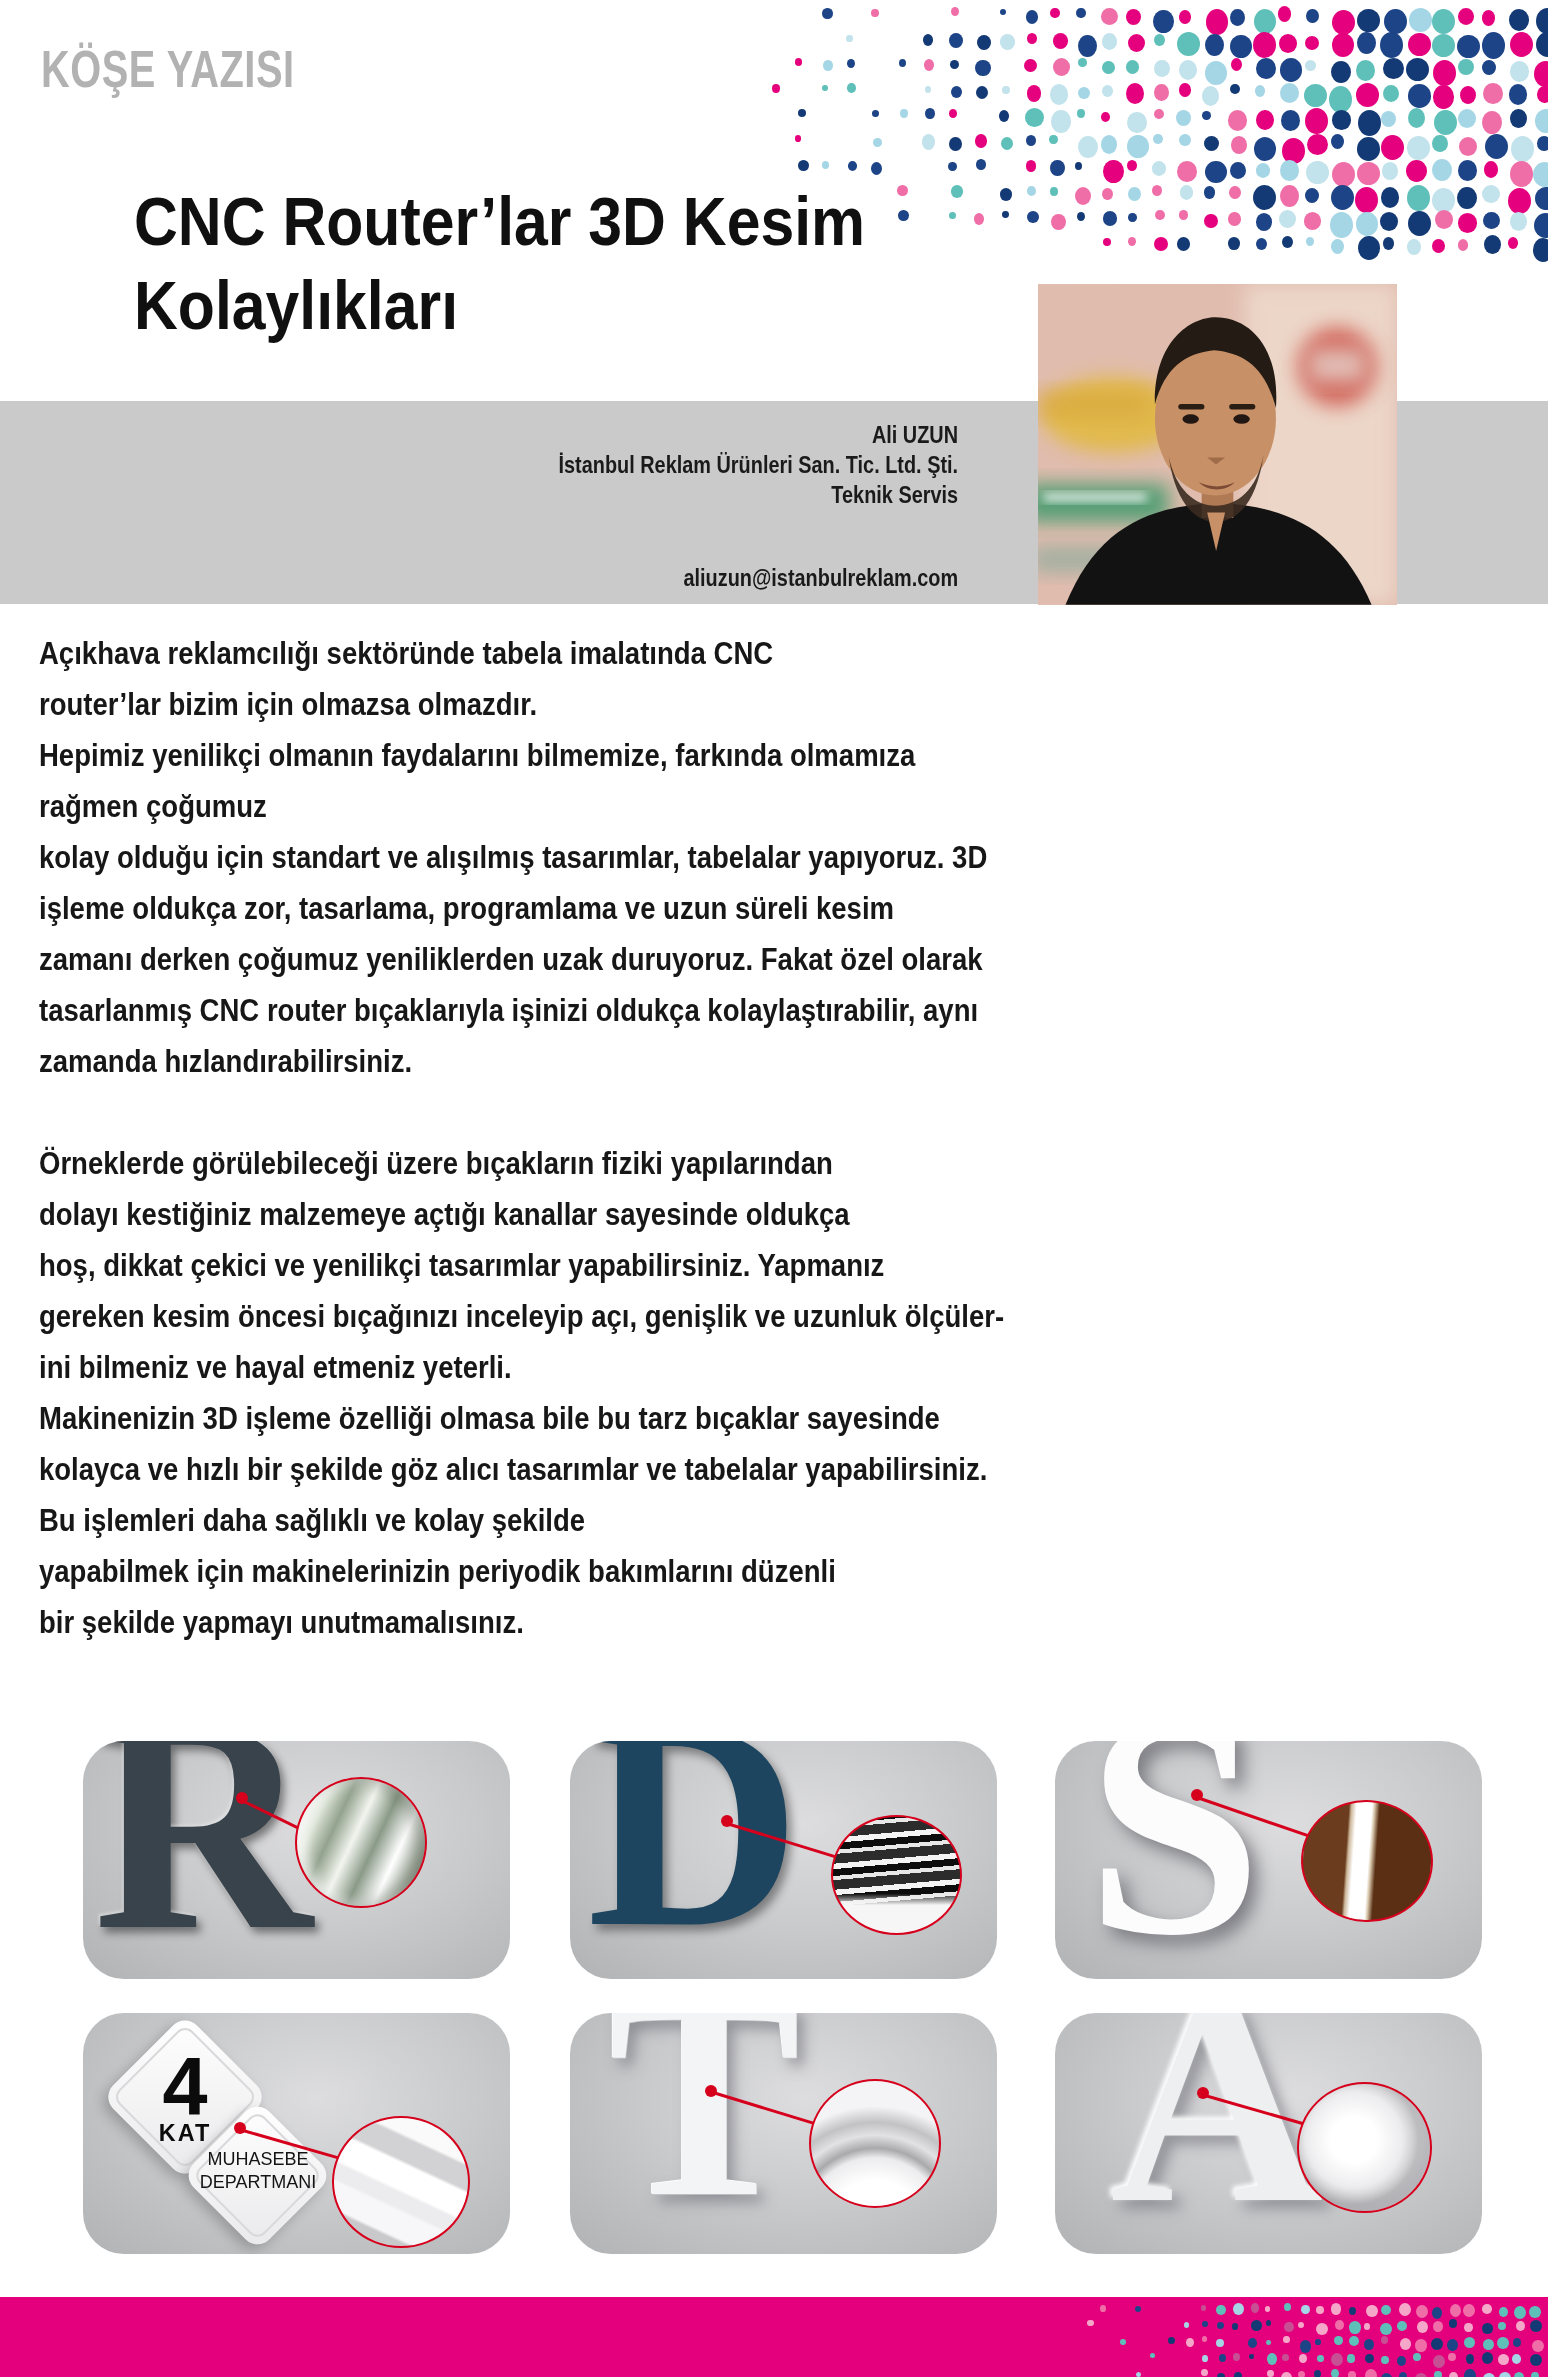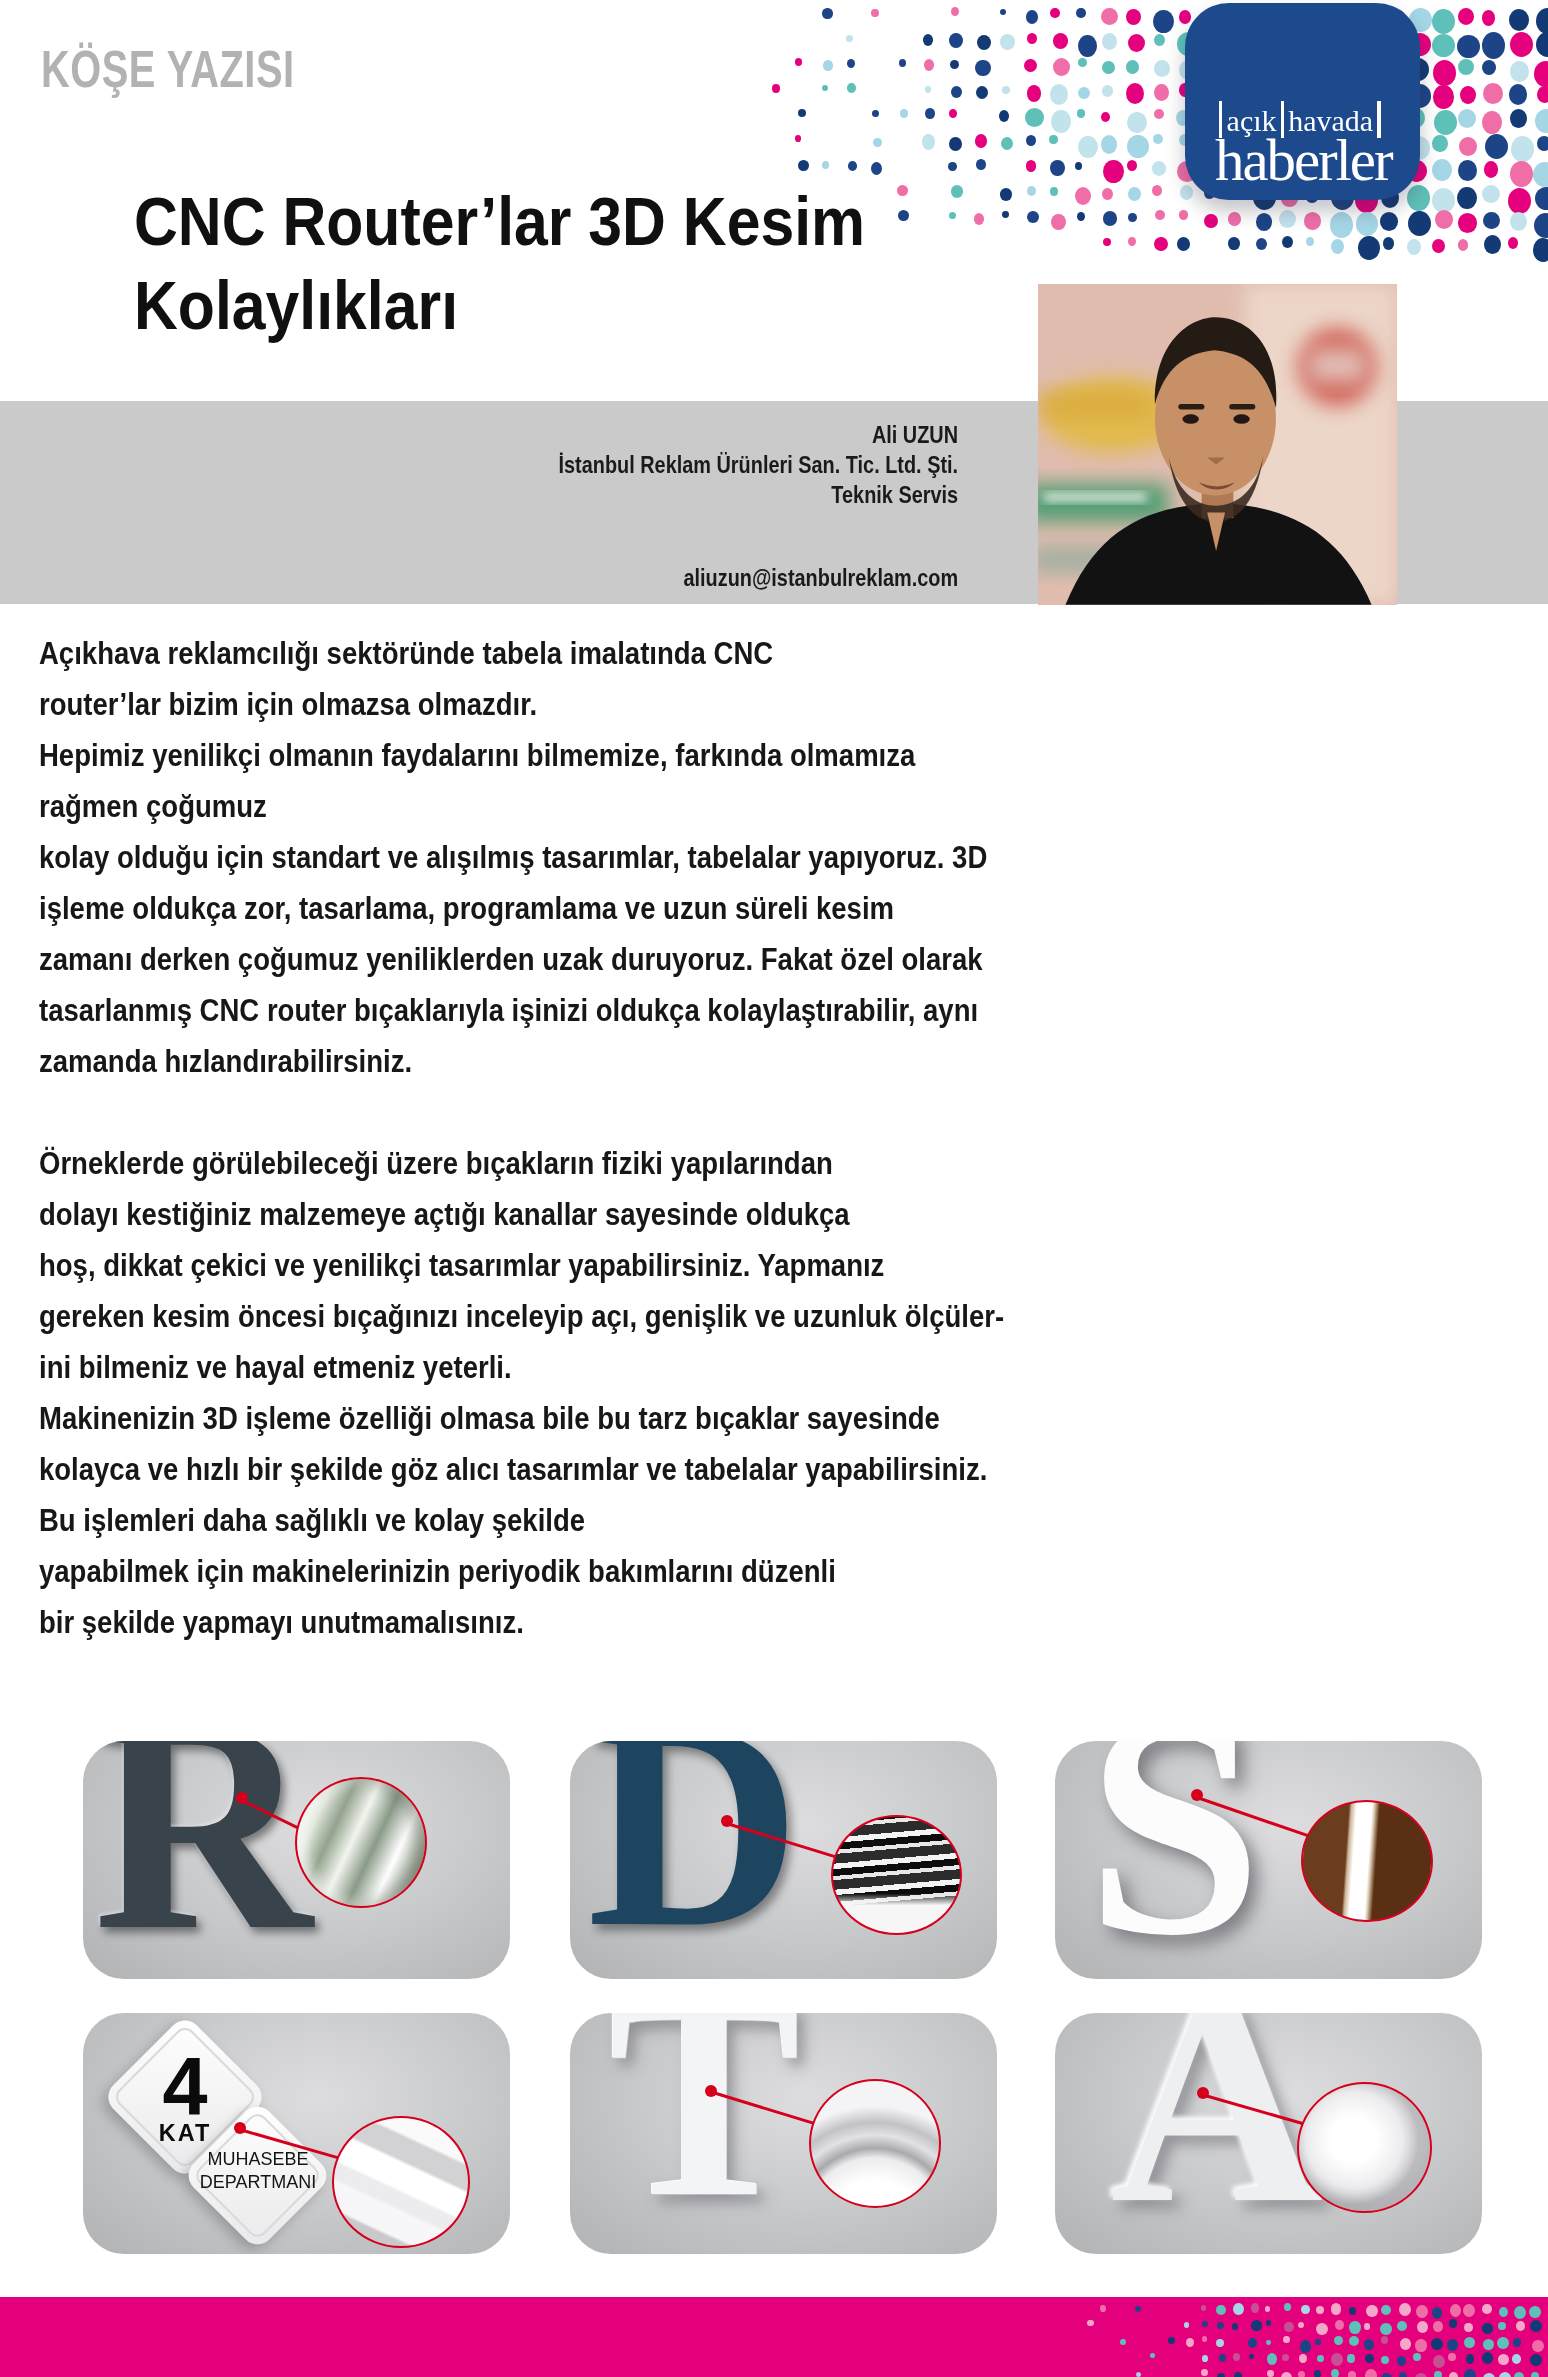--- a/index.html
+++ b/index.html
@@ -375,26 +375,20 @@
       <span class="dot" style="left: 598px; top: 236px; width: 22px; height: 23.5px; background: rgb(20, 58, 117);"></span>
       <span class="dot" style="left: 623px; top: 237px; width: 11.2px; height: 12.5px; background: rgb(20, 58, 117);"></span>
       <span class="dot" style="left: 647px; top: 239px; width: 14px; height: 16px; background: rgb(194, 226, 236);"></span>
       <span class="dot" style="left: 672px; top: 239px; width: 13px; height: 14.3px; background: rgb(229, 0, 126);"></span>
       <span class="dot" style="left: 698px; top: 239px; width: 10.4px; height: 11.6px; background: rgb(239, 110, 168);"></span>
       <span class="dot" style="left: 724px; top: 235px; width: 17px; height: 19.4px; background: rgb(20, 58, 117);"></span>
       <span class="dot" style="left: 748px; top: 237px; width: 10px; height: 11.5px; background: rgb(229, 0, 126);"></span>
       <span class="dot" style="left: 773px; top: 238px; width: 20.3px; height: 23.5px; background: rgb(20, 58, 117);"></span>
     </div>
 
-  <div class="logo">
-    <div class="logo-inner">
-      <div class="logo-line1"><span class="logo-bar"></span><span>açık</span><span class="logo-bar"></span><span>havada</span><span class="logo-bar"></span></div>
-      <div class="logo-line2">haberler</div>
-    </div>
-  </div>
 
   <div class="title">
     <div>CNC Router’lar 3D Kesim</div>
     <div>Kolaylıkları</div>
   </div>
 
   <div class="band"></div>
   <div class="author">
     <div>Ali UZUN</div>
     <div>İstanbul Reklam Ürünleri San. Tic. Ltd. Şti.</div>

